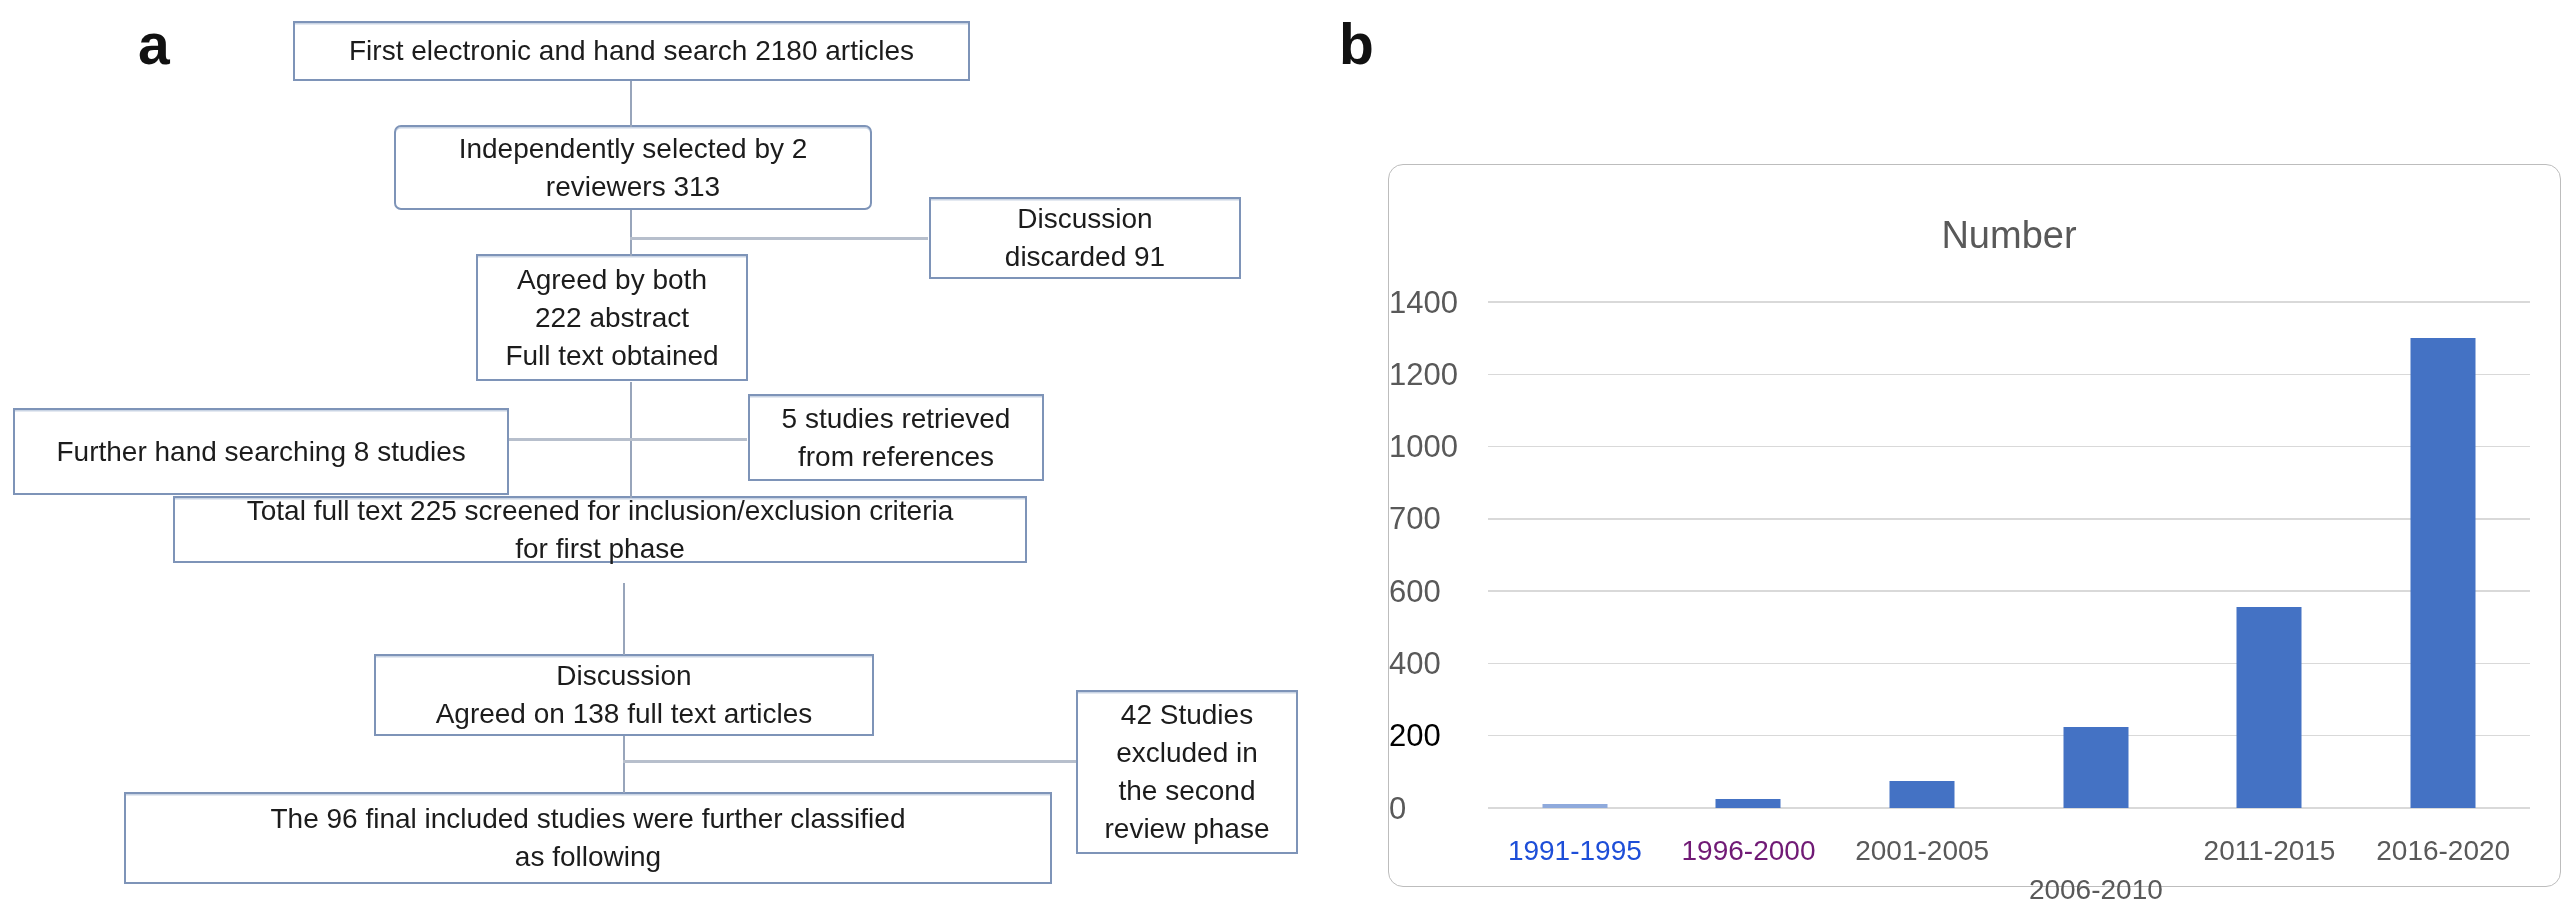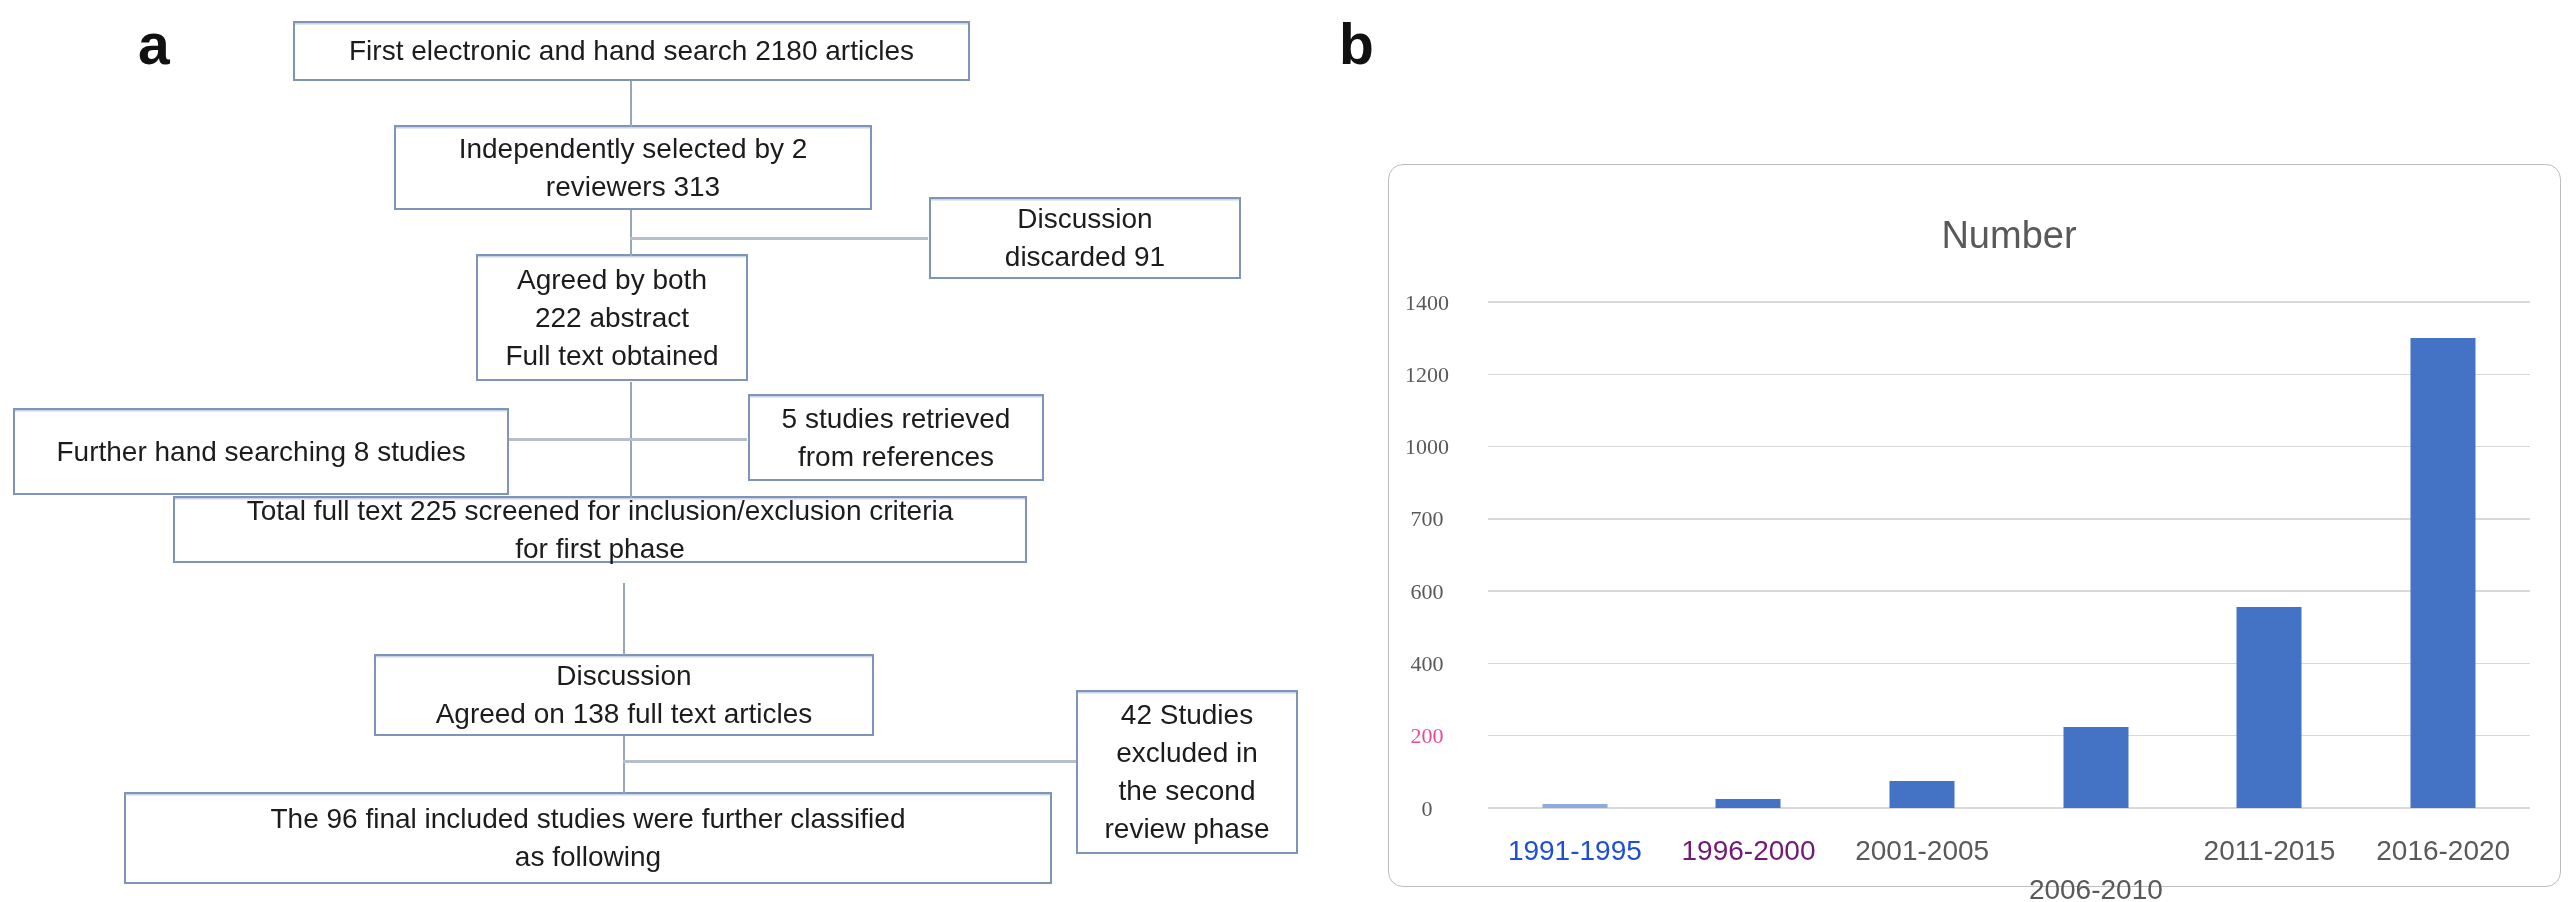--- a/index.html
+++ b/index.html
@@ -10,21 +10,21 @@
   #label-a{left:138px;top:16px;}
   #label-b{left:1339px;top:16px;}
 
   
   .fbox{position:absolute;background:#fff;border:2.2px solid #7E94B8;
         box-shadow:inset 0 1.5px 0 #c9d4e4;
         display:flex;flex-direction:column;justify-content:center;align-items:center;
         text-align:center;font-size:28px;line-height:38px;padding:0 8.8px;box-sizing:border-box;}
   .fline{white-space:nowrap;}
   #box-search   {left:293px; top:20.6px;  width:677px; height:60px;}
-  #box-selected {left:394px; top:125px; width:478px; height:85px;}
+  #box-selected {left:394px; top:125px; width:478px; height:85px;border-radius:7px;}
   #box-discard  {left:929px;top:197px; width:312px; height:82px;}
   #box-agreed   {left:476px; top:254px; width:272px; height:127px;}
   #box-hand     {left:13.2px;  top:408px; width:496px; height:87px;}
   #box-retrieved{left:748px;top:394px; width:296px; height:87px;}
   #box-total    {left:173px; top:496px; width:854px;height:67px;}
   #box-disc2    {left:374px; top:654px; width:500px; height:82px;}
   #box-excluded {left:1076px;top:690px; width:222px; height:164px;}
   #box-final    {left:124px; top:792px;width:928px;height:92px;}
 
   .conn{position:absolute;background:#98A5BB;}
@@ -37,22 +37,22 @@
   #ln-4 {left:623px;top:583px; width:2.2px;  height:72px;}
   #ln-5 {left:623px;top:736px;width:2.2px;  height:57px;}
   #ln-5b{left:623px;top:760px;width:453px;height:2.9px;}
 
   
   #chart-frame{position:absolute;left:1388px;top:164px;width:1173px;height:723px;
                border:1.5px solid #BDBDBD;background:#fff;box-sizing:border-box;}
   #chart-title{position:absolute;left:99px;top:49px;width:1042px;text-align:center;
                font-size:38px;color:#595959;}
   #ylabels{position:absolute;left:0;top:137px;width:76px;height:506px;}
-  .ytick{position:absolute;right:0;width:100%;text-align:center;font-size:22px;
-         height:25px;line-height:25px;color:#595959;font-family:Liberation Serif, serif;}
+  .ytick{position:absolute;right:0;width:100%;text-align:left;font-size:31px;
+         height:25px;line-height:25px;color:#595959;}
   #plot{position:absolute;left:99px;top:137px;width:1042px;height:506px;}
   .gridline{position:absolute;left:0;width:100%;height:1.5px;background:#D9D9D9;}
   .bar-slot{position:absolute;top:0;bottom:0;}
   .bar{position:absolute;bottom:0;left:50%;transform:translateX(-50%);width:65px;}
   #xlabels{position:absolute;left:99px;top:664px;width:1042px;height:44px;display:flex;}
   .xtick{flex:1;text-align:center;font-size:28px;color:#595959;line-height:44px;}
 </style>
 </head>
 <body>
 
@@ -119,21 +119,21 @@
   <div class="conn h" id="ln-3b"></div>
   <div class="conn v" id="ln-4"></div>
   <div class="conn v" id="ln-5"></div>
   <div class="conn h" id="ln-5b"></div>
 </div>
 
 <div id="chart-frame" style="border-color: rgb(189, 189, 189); border-radius: 15px;">
   <div id="chart-title" style="color: rgb(89, 89, 89);">Number</div>
   <div id="ylabels">
       <div class="ytick" style="top: calc(100% - 12.5px); color: rgb(89, 89, 89);">0</div>
-      <div class="ytick" style="top: calc(85.7143% - 12.5px); color: #ec4899;">200</div>
+      <div class="ytick" style="top: calc(85.7143% - 12.5px); color: #000000;">200</div>
       <div class="ytick" style="top: calc(71.4286% - 12.5px); color: rgb(89, 89, 89);">400</div>
       <div class="ytick" style="top: calc(57.1429% - 12.5px); color: rgb(89, 89, 89);">600</div>
       <div class="ytick" style="top: calc(42.8571% - 12.5px); color: rgb(89, 89, 89);">700</div>
       <div class="ytick" style="top: calc(28.5714% - 12.5px); color: rgb(89, 89, 89);">1000</div>
       <div class="ytick" style="top: calc(14.2857% - 12.5px); color: rgb(89, 89, 89);">1200</div>
       <div class="ytick" style="top: calc(0% - 12.5px); color: rgb(89, 89, 89);">1400</div>
     </div>
   <div id="plot">
       <div class="gridline" style="bottom: calc(0% - 0.7px); background: rgb(217, 217, 217);"></div>
       <div class="gridline" style="bottom: calc(14.2857% - 0.7px); background: rgb(217, 217, 217);"></div>

